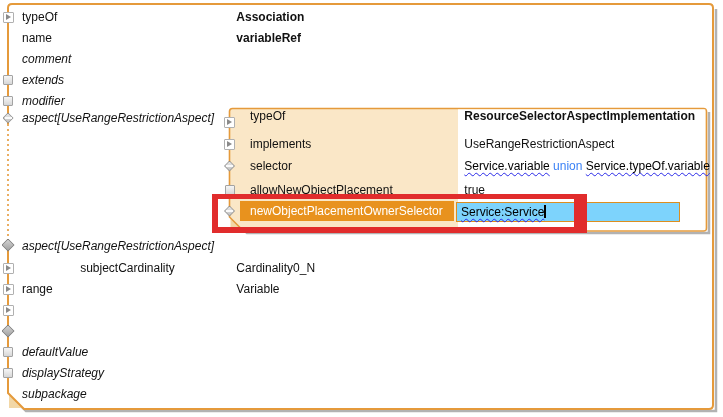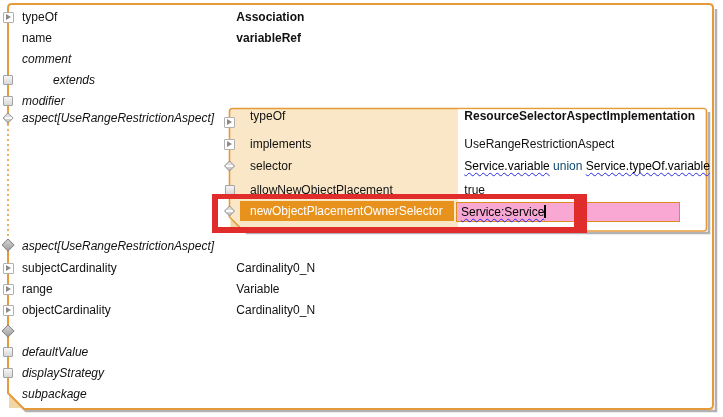--- a/index.html
+++ b/index.html
@@ -11,21 +11,21 @@
   svg.layer { position:absolute; left:0; top:0; z-index:1; }
 
   .r { position:absolute; height:16px; line-height:16px; white-space:nowrap; z-index:3; }
   .lbl { display:inline-block; width:211px; vertical-align:top; }
   .val { display:inline-block; vertical-align:top; }
   .b   { font-weight:bold; }
   .it  { font-style:italic; }
 
   .link { color:#000000; text-decoration:underline; text-decoration-style:wavy;
           text-decoration-color:#2929E8; text-decoration-thickness:1px; text-underline-offset:2px; }
-  .kw   { color:#0c4a6e; }
+  .kw   { color:#3b82f6; }
 
   
   .ic { position:absolute; z-index:4; }
   .ic-exp { width:11px; height:11px; box-sizing:border-box; background:#ffffff;
             border:1px solid #b0b0b0; border-radius:1px; }
   .ic-exp::after { content:''; position:absolute; left:2px; top:1.5px;
             border-left:5px solid #8a8a8a; border-top:3px solid transparent; border-bottom:3px solid transparent; }
   .ic-chk { width:10px; height:10px; box-sizing:border-box; border:1px solid #a3a3a3;
             background:linear-gradient(180deg,#f6f6f6,#d7d7d7); border-radius:1px; }
   .ic-dia { width:11px; height:11px; clip-path:polygon(50% 0,100% 50%,50% 100%,0 50%);
@@ -39,21 +39,21 @@
             background:#787878; }
   .ic-dia-lg::before { content:''; position:absolute; left:1px; top:1px; right:1px; bottom:1px;
             clip-path:polygon(50% 0,100% 50%,50% 100%,0 50%);
             background:linear-gradient(180deg,#d2d2d2,#9e9e9e); }
 
   .hl { position:absolute; left:240px; top:201px; width:214px; height:20px; line-height:20px;
         background:#E8921E; color:#ffffff; padding-left:10px; box-sizing:border-box;
         white-space:nowrap; z-index:5; }
 
   .editbox { position:absolute; left:456px; top:202px; width:224px; height:20px; box-sizing:border-box;
-        background:#f9a8d4; border:1px solid #DD8E1F; line-height:18px; padding-left:4px;
+        background:#7dd3fc; border:1px solid #DD8E1F; line-height:18px; padding-left:4px;
         white-space:nowrap; z-index:5; }
   .caret { display:inline-block; width:2px; height:13px; background:#000000; vertical-align:-2px; }
 
   .red-annotation { position:absolute; left:212px; top:194px; width:375px; height:39px;
         box-sizing:border-box; border-style:solid; border-color:#E12C2C;
         border-width:5px 13px 6px 6px; z-index:10; pointer-events:none; }
 </style>
 </head>
 <body>
 
@@ -83,43 +83,39 @@
     <span class="lbl">typeOf</span>
     <span class="val b">Association</span>
   </div>
   <div class="r" style="left:22px; top:30px;">
     <span class="lbl">name</span>
     <span class="val b">variableRef</span>
   </div>
   <div class="r" style="left:22px; top:51px;">
     <span class="lbl it">comment</span>
   </div>
-  <div class="r" style="left:22px; top:72px;margin-left:31px;">
+  <div class="r" style="left:22px; top:72px;">
     <span class="lbl it">extends</span>
   </div>
   <div class="r" style="left:22px; top:93px;">
     <span class="lbl it">modifier</span>
   </div>
   <div class="r" style="left:22px; top:110px;">
     <span class="lbl it">aspect[UseRangeRestrictionAspect]</span>
   </div>
   <div class="r" style="left:22px; top:238px;">
     <span class="lbl it">aspect[UseRangeRestrictionAspect]</span>
   </div>
-  <div class="r" style="left:22px; top:260px;">
+  <div class="r" style="left:22px; top:260px;text-align:center;">
     <span class="lbl">subjectCardinality</span>
     <span class="val">Cardinality0_N</span>
   </div>
   <div class="r" style="left:22px; top:281px;">
     <span class="lbl">range</span>
     <span class="val">Variable</span>
-  </div>
-  <div class="r" style="left:22px; top:302px;">
-    <span class="lbl">objectCardinality</span>
-    <span class="val">Cardinality0_N</span>
   </div>
   <div class="r" style="left:22px; top:344px;">
     <span class="lbl it">defaultValue</span>
   </div>
   <div class="r" style="left:22px; top:365px;">
     <span class="lbl it">displayStrategy</span>
   </div>
   <div class="r" style="left:22px; top:386px;">
     <span class="lbl it">subpackage</span>
   </div>

